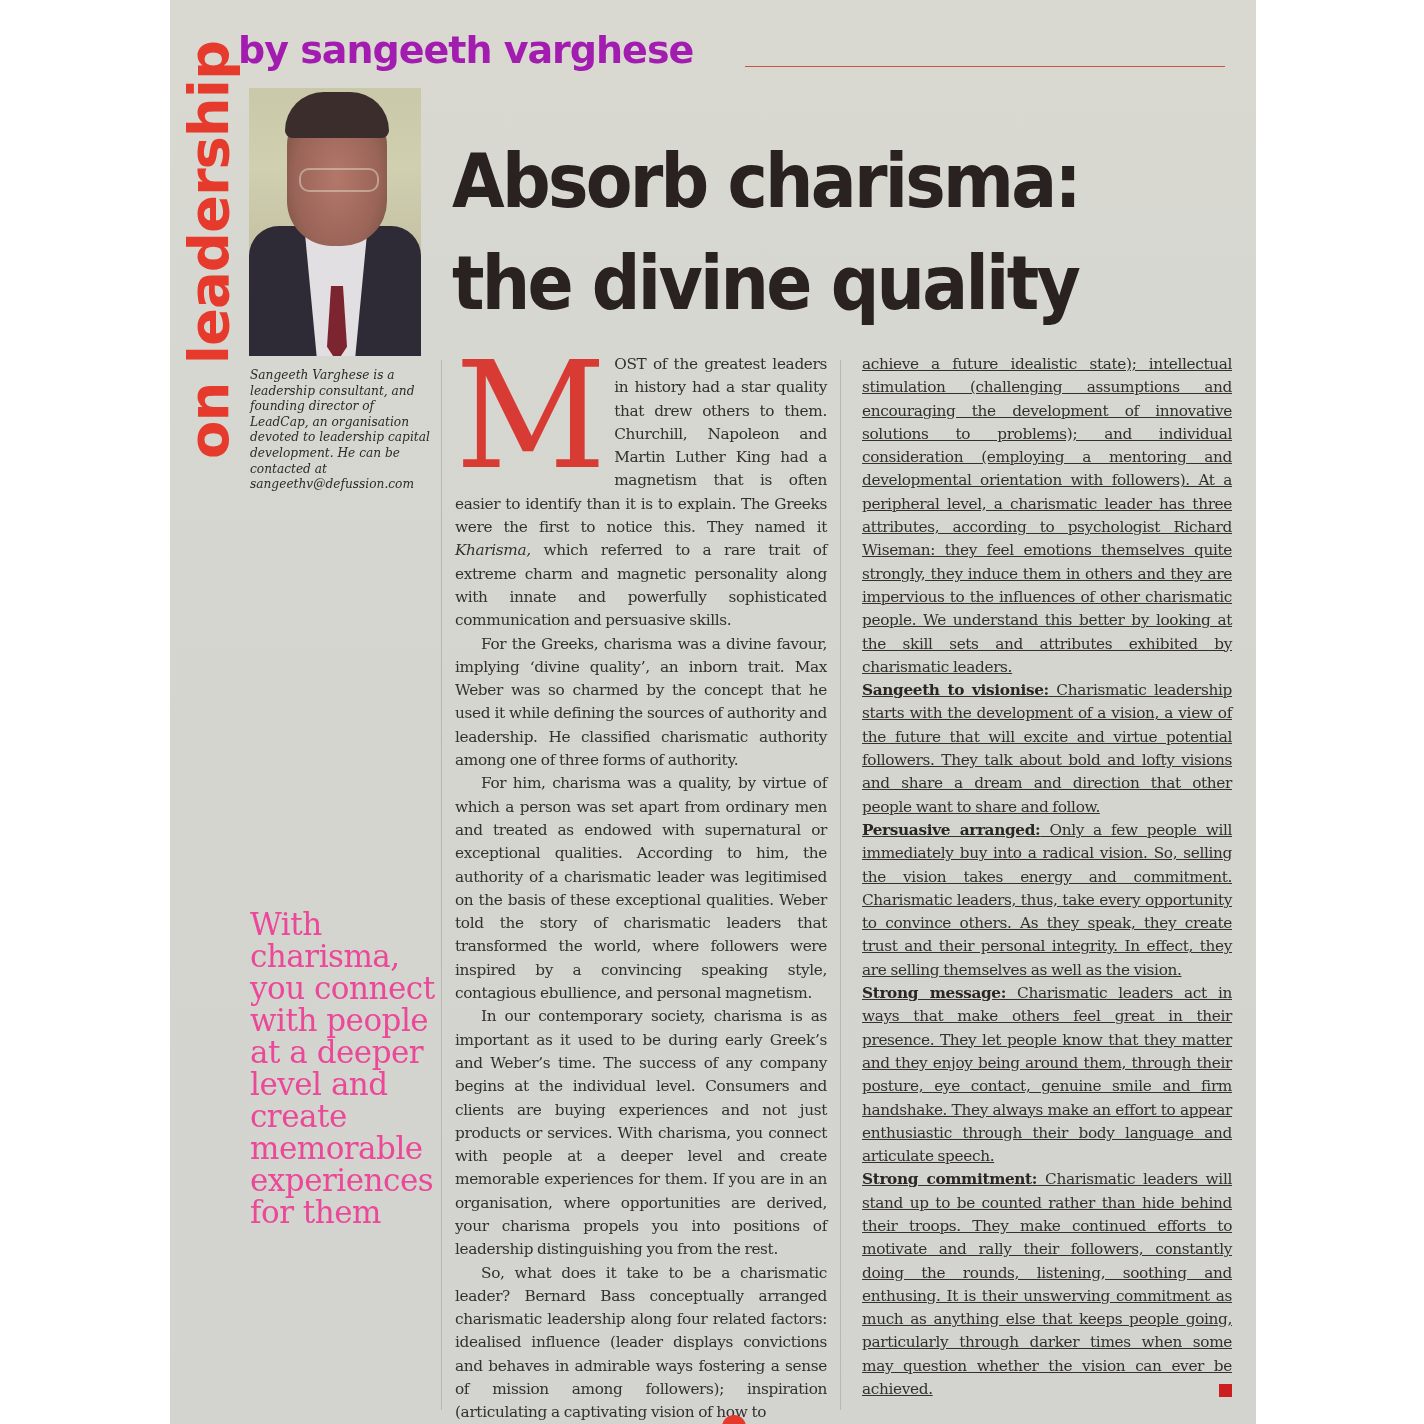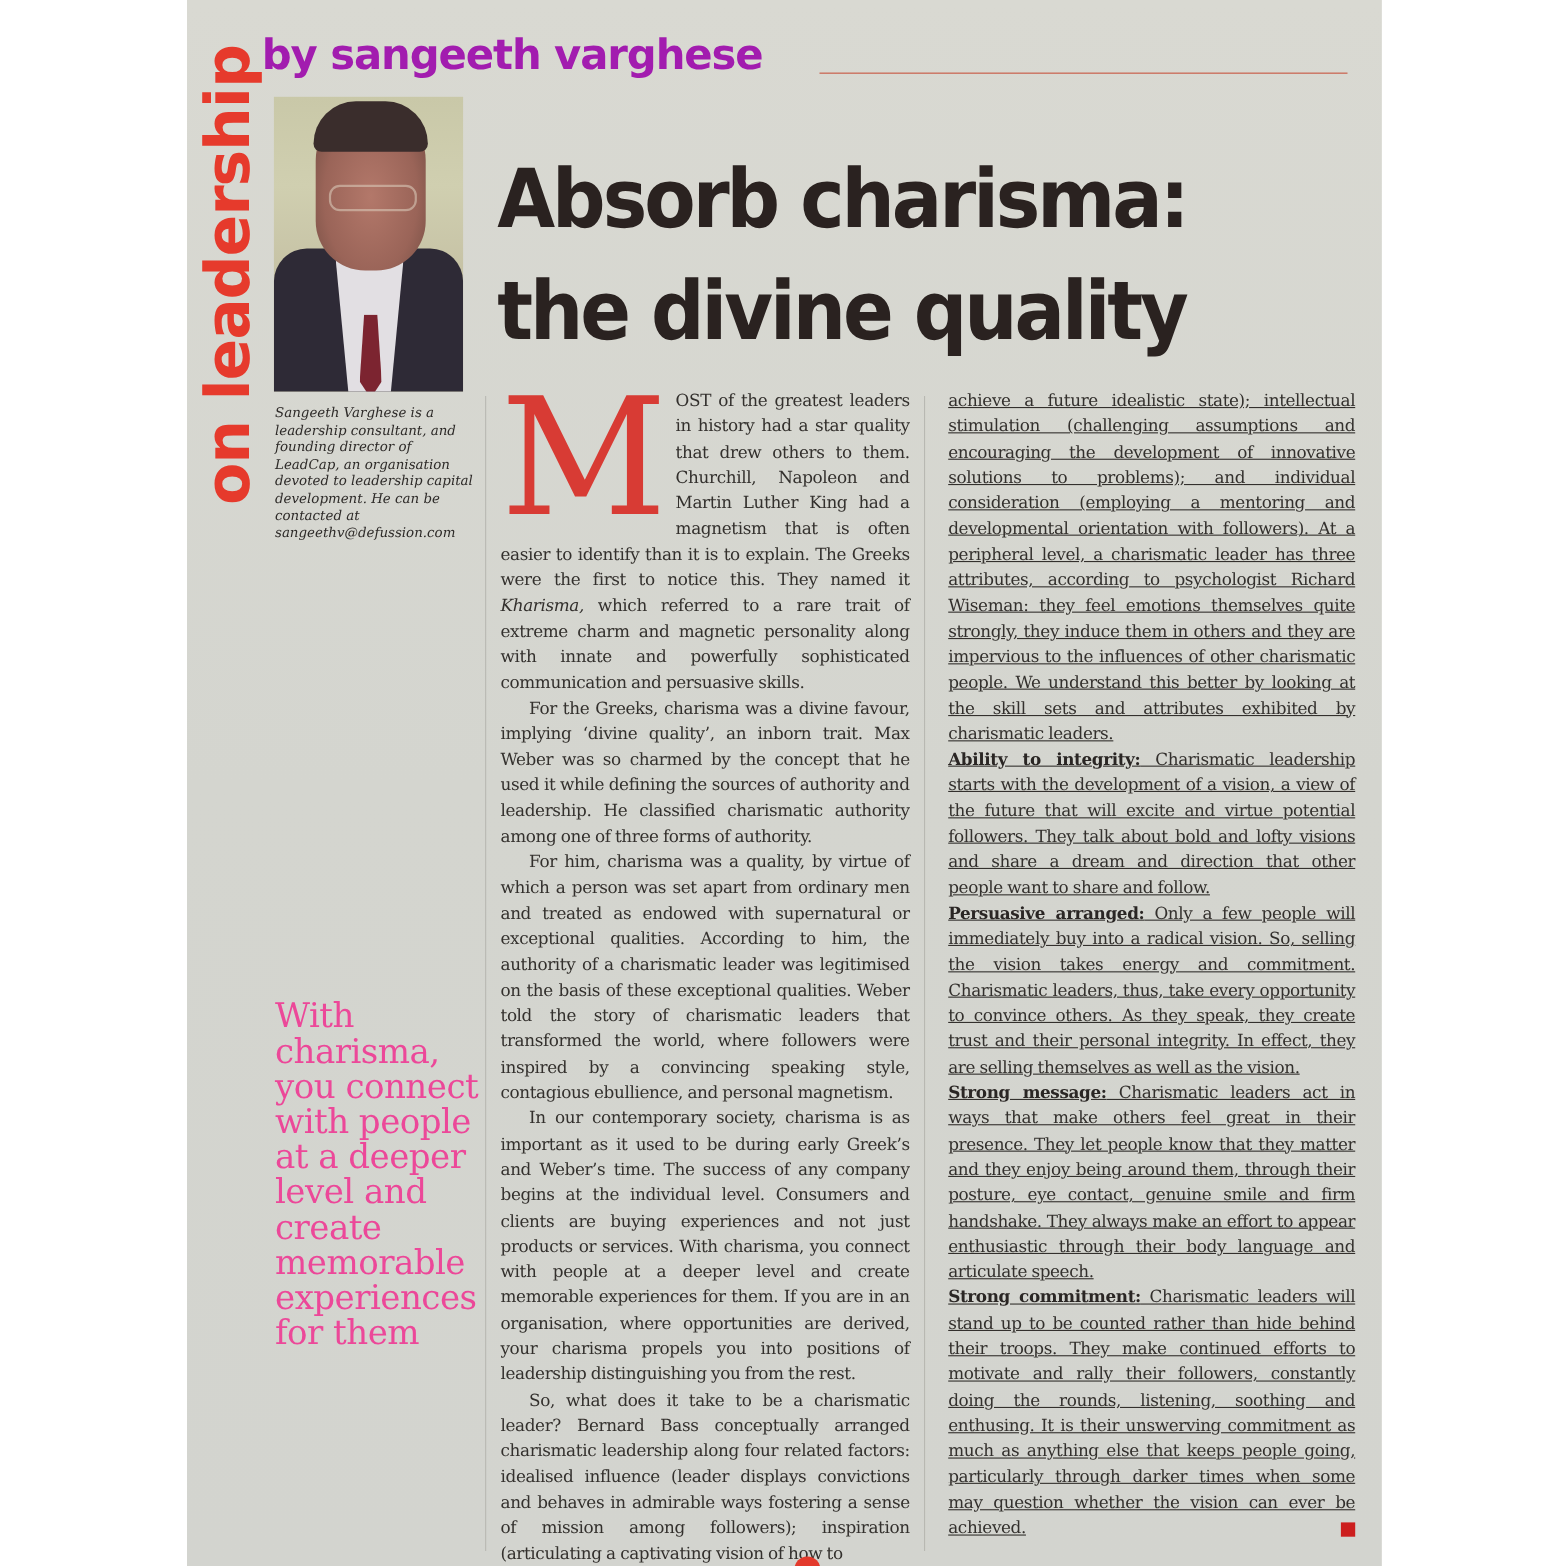--- a/index.html
+++ b/index.html
@@ -134,19 +134,19 @@
     <span class="dropcap">M</span><span>OST of the greatest leaders in history had a star quality that drew others to them. Churchill, Napoleon and Martin Luther King had a magnetism that is often easier to identify than it is to explain. The Greeks were the first to notice this. They named it </span><i>Kharisma,</i><span> which referred to a rare trait of extreme charm and magnetic personality along with innate and powerfully sophisticated communication and persuasive skills.</span>
   </p>
   <p>For the Greeks, charisma was a divine favour, implying ‘divine quality’, an inborn trait. Max Weber was so charmed by the concept that he used it while defining the sources of authority and leadership. He classified charismatic authority among one of three forms of authority.</p>
   <p>For him, charisma was a quality, by virtue of which a person was set apart from ordinary men and treated as endowed with supernatural or exceptional qualities. According to him, the authority of a charismatic leader was legitimised on the basis of these exceptional qualities. Weber told the story of charismatic leaders that transformed the world, where followers were inspired by a convincing speaking style, contagious ebullience, and personal magnetism.</p>
   <p>In our contemporary society, charisma is as important as it used to be during early Greek’s and Weber’s time. The success of any company begins at the individual level. Consumers and clients are buying experiences and not just products or services. With charisma, you connect with people at a deeper level and create memorable experiences for them. If you are in an organisation, where opportunities are derived, your charisma propels you into positions of leadership distinguishing you from the rest.</p>
   <p>So, what does it take to be a charismatic leader? Bernard Bass conceptually arranged charismatic leadership along four related factors: idealised influence (leader displays convictions and behaves in admirable ways fostering a sense of mission among followers); inspiration (articulating a captivating vision of how to</p>
 </div>
 
 <div class="col col2">
   <p class="noindent">achieve a future idealistic state); intellectual stimulation (challenging assumptions and encouraging the development of innovative solutions to problems); and individual consideration (employing a mentoring and developmental orientation with followers). At a peripheral level, a charismatic leader has three attributes, according to psychologist Richard Wiseman: they feel emotions themselves quite strongly, they induce them in others and they are impervious to the influences of other charismatic people. We understand this better by looking at the skill sets and attributes exhibited by charismatic leaders.</p>
-  <p class="noindent"><b>Ability to integrity:</b><span> Charismatic leadership starts with the development of a vision, a view of the future that will excite and virtue potential followers. They talk about bold and lofty visions and share a dream and direction that other people want to share and follow.</span></p>
+  <p class="noindent"><b>Sangeeth to visionise:</b><span> Charismatic leadership starts with the development of a vision, a view of the future that will excite and virtue potential followers. They talk about bold and lofty visions and share a dream and direction that other people want to share and follow.</span></p>
   <p class="noindent"><b>Persuasive arranged:</b><span> Only a few people will immediately buy into a radical vision. So, selling the vision takes energy and commitment. Charismatic leaders, thus, take every opportunity to convince others. As they speak, they create trust and their personal integrity. In effect, they are selling themselves as well as the vision.</span></p>
   <p class="noindent"><b>Strong message:</b><span> Charismatic leaders act in ways that make others feel great in their presence. They let people know that they matter and they enjoy being around them, through their posture, eye contact, genuine smile and firm handshake. They always make an effort to appear enthusiastic through their body language and articulate speech.</span></p>
   <p class="noindent"><b>Strong commitment:</b><span> Charismatic leaders will stand up to be counted rather than hide behind their troops. They make continued efforts to motivate and rally their followers, constantly doing the rounds, listening, soothing and enthusing. It is their unswerving commitment as much as anything else that keeps people going, particularly through darker times when some may question whether the vision can ever be achieved.</span><span class="end-mark"></span></p>
 </div>
 
 <div class="footer-mark"></div>
 
 </body></html>

